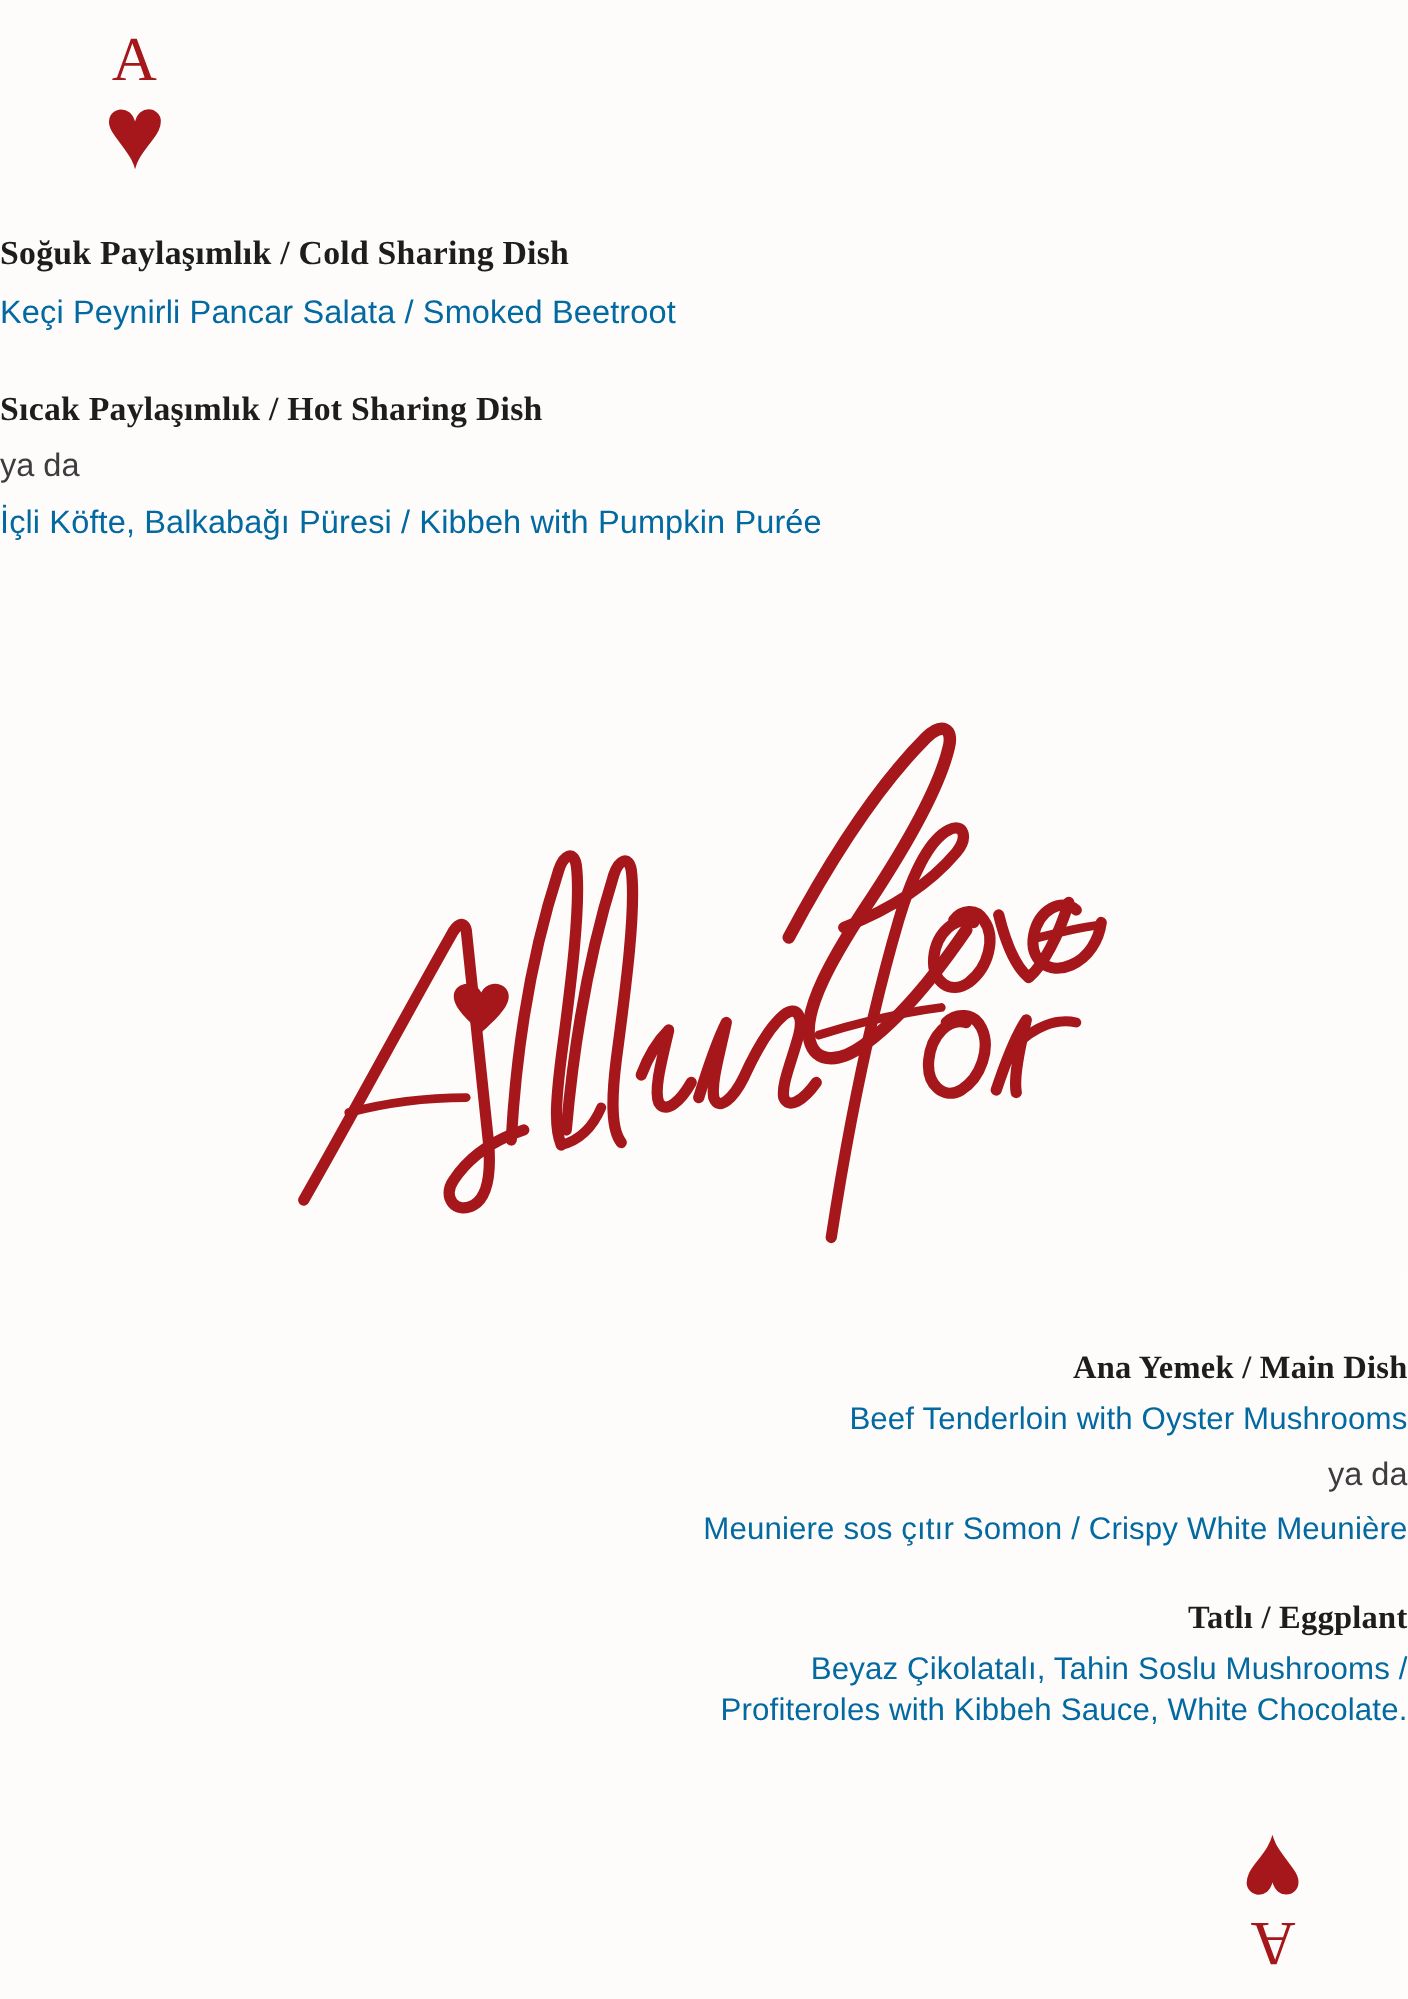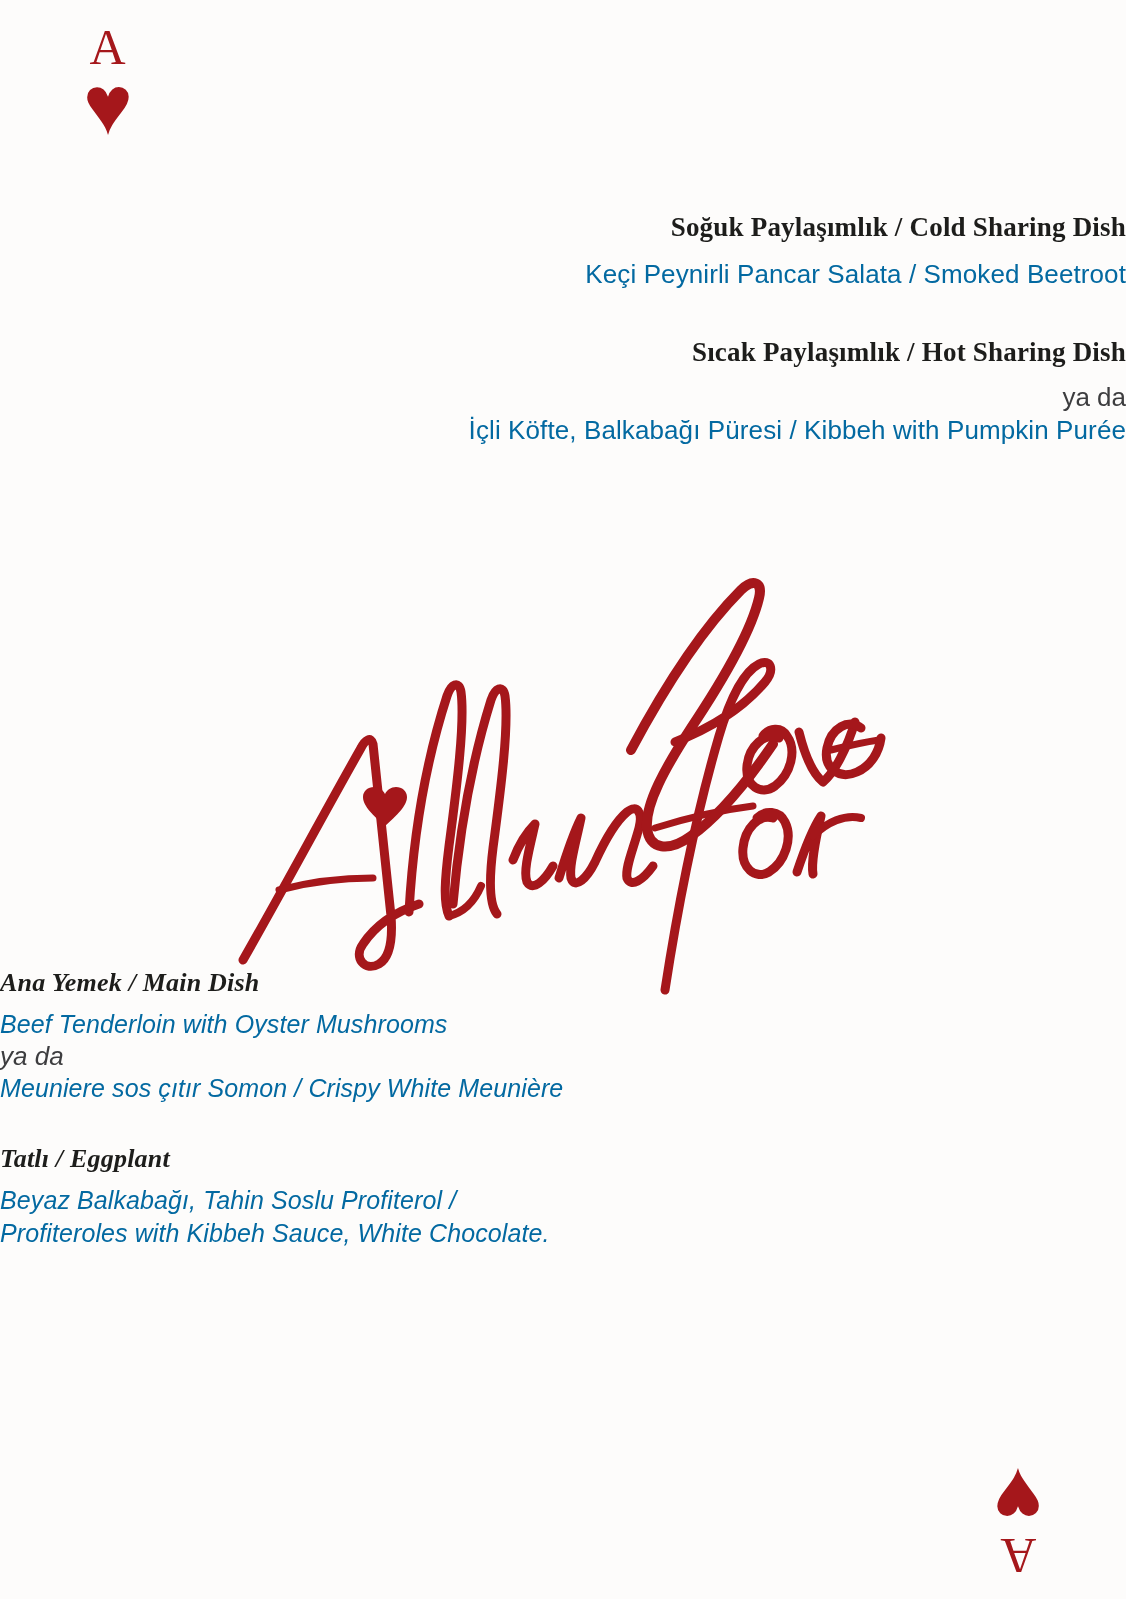--- a/index.html
+++ b/index.html
@@ -45,22 +45,22 @@
     line-height: 0.95;
     margin-top: -6px;
     display: block;
   }
 
   
   .menu {
     position: absolute;
     left: 0;
     right: 0;
-    top: 212px;
-    text-align: right;
+    top: 187px;
+    text-align: left;
   }
   .section {
     margin-bottom: 44px;
   }
   .section-title {
     font-family: "Liberation Serif", serif;
     font-weight: 700;
     font-size: 27px;
     color: #1d1d1b;
     letter-spacing: 0.2px;
@@ -72,21 +72,21 @@
     font-size: 26px;
     color: #0369a1;
     line-height: 1.38;
     letter-spacing: 0.1px;
   }
   .sep {
     font-family: "Liberation Sans", sans-serif;
     font-weight: 300;
     font-size: 26px;
     color: #3d3d3f;
-    margin: 0 0;
+    margin: 12px 0;
   }
 
   
   .logo {
     position: absolute;
     left: 0;
     right: 0;
     top: 560px;
     height: 470px;
     pointer-events: none;
@@ -94,23 +94,22 @@
   .logo svg {
     display: block;
     margin: 0 auto;
   }
 
   
   .menu-lower {
     position: absolute;
     left: 0;
     right: 0;
-    top: 968px;
-    text-align: left;
-    font-style: italic;
+    top: 1079px;
+    text-align: right;
   }
   .menu-lower .section-title {
     font-size: 26px;
     margin-bottom: 10px;
   }
   .menu-lower .item {
     font-size: 25px;
     line-height: 1.3;
   }
   .menu-lower .section {
@@ -182,21 +181,21 @@
 
   <div class="section">
     <div class="section-title">Ana Yemek / Main Dish</div>
     <div class="item tight">Beef Tenderloin with Oyster Mushrooms</div>
     <div class="sep">ya da</div>
     <div class="item">Meuniere sos çıtır Somon / Crispy White Meunière</div>
   </div>
 
   <div class="section">
     <div class="section-title">Tatlı / Eggplant</div>
-    <div class="item tight">Beyaz Balkabağı, Tahin Soslu Profiterol /</div>
+    <div class="item tight">Beyaz Çikolatalı, Tahin Soslu Mushrooms /</div>
     <div class="item tight">Profiteroles with Kibbeh Sauce, White Chocolate.</div>
   </div>
 
 </div>
 
 <div class="corner bottom-right">
   <div class="rank">A</div>
   <span class="pip">♥</span>
 </div>
 

